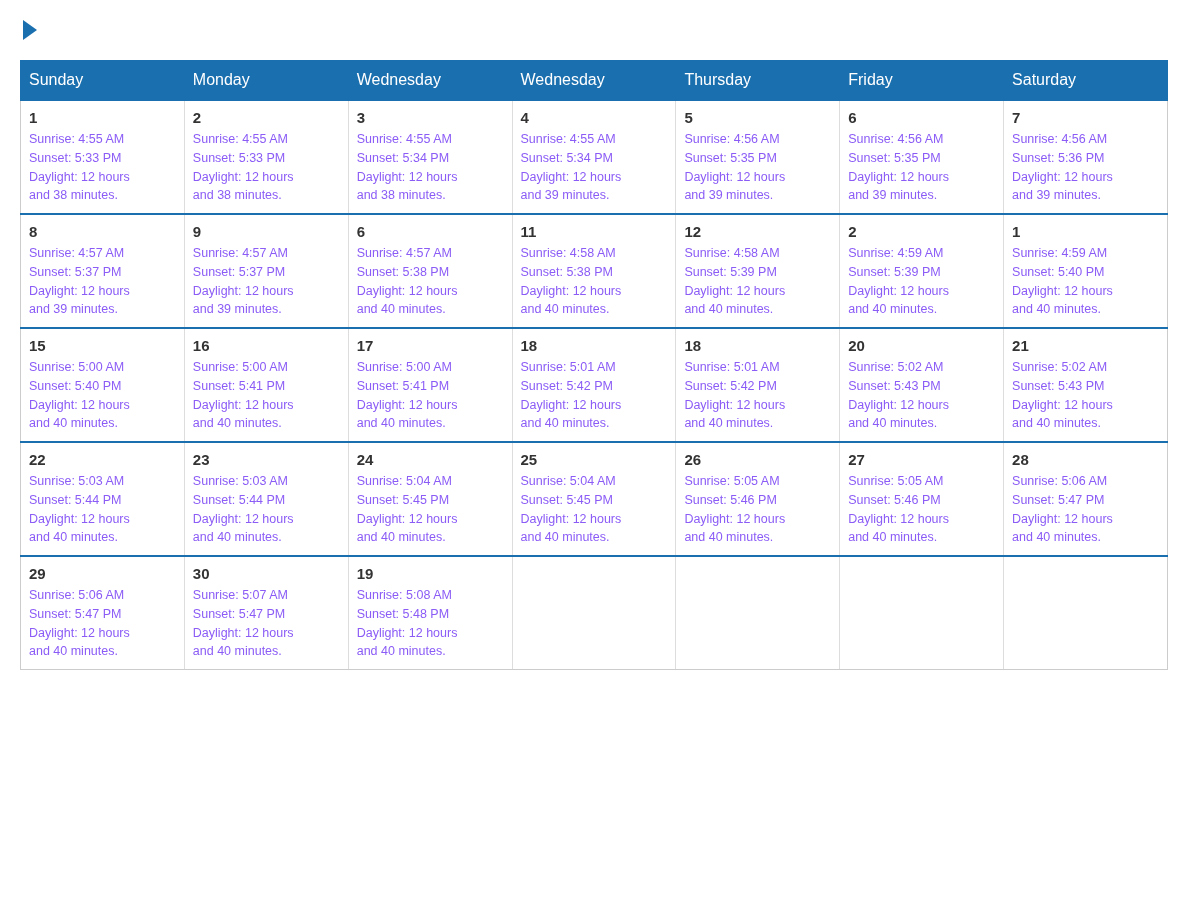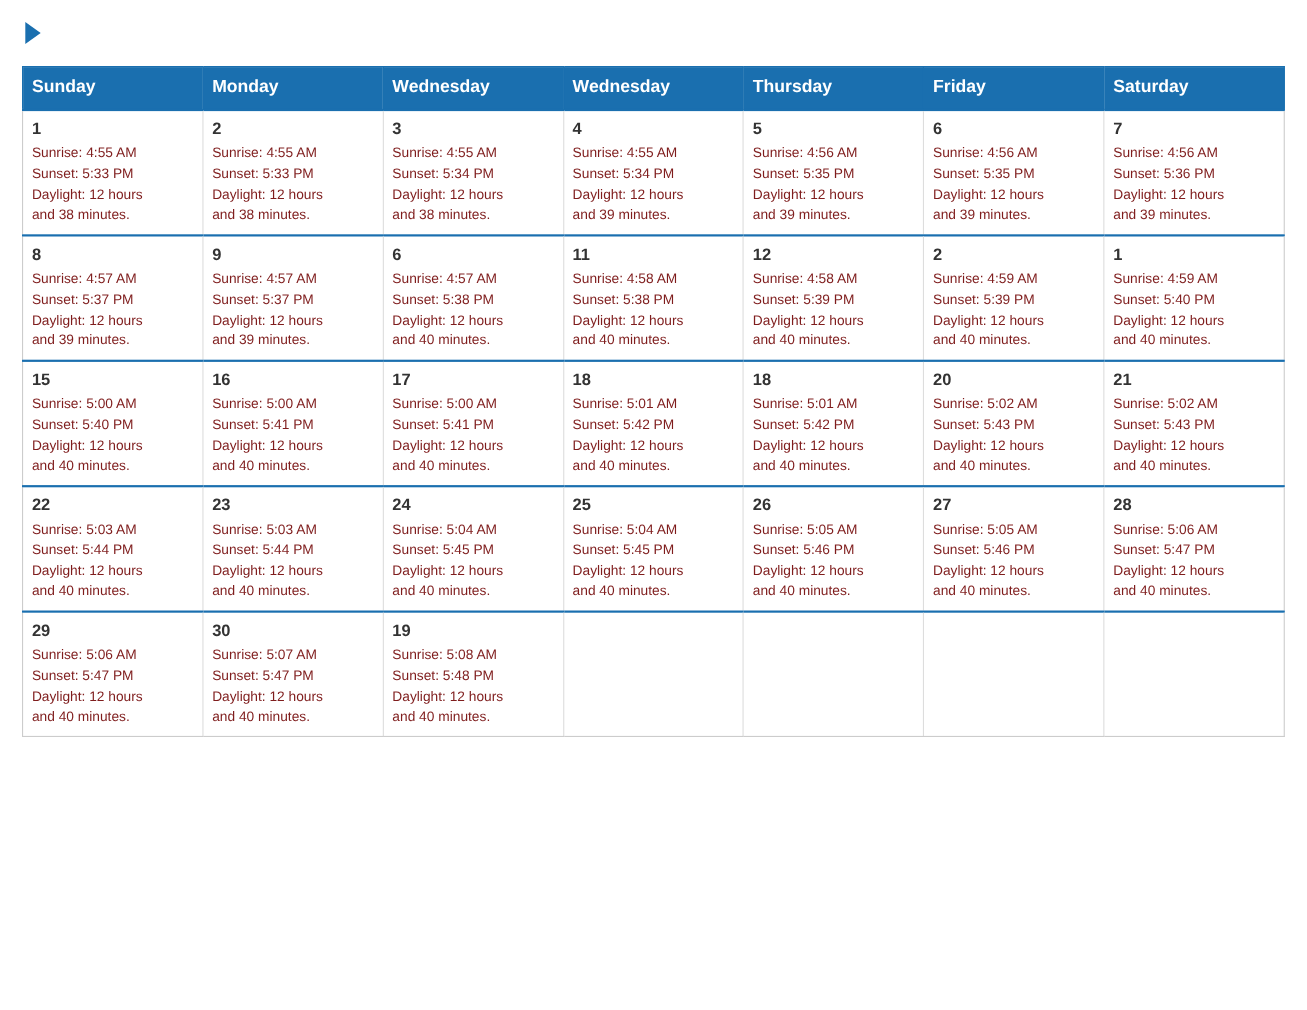--- a/index.html
+++ b/index.html
@@ -60,21 +60,21 @@
     }
     .calendar {
       width: 100%;
       border-collapse: collapse;
       border: 1px solid #1a6faf;
     }
     .calendar th {
       background-color: #1a6faf;
       color: #fff;
       font-size: 16px;
-      font-weight: bold;
+      font-weight: normal;
       padding: 10px 8px;
       text-align: left;
       border: 1px solid #1a6faf;
     }
     .calendar td {
       vertical-align: top;
       padding: 8px;
       border: 1px solid #ccc;
       width: calc(100% / 7);
       min-height: 100px;
@@ -83,21 +83,21 @@
     }
     .day-num {
       font-size: 15px;
       font-weight: bold;
       display: block;
       margin-bottom: 4px;
     }
     .day-info {
       font-size: 12.5px;
       line-height: 1.5;
-      color: #7f1d1d;
+      color: #8b5cf6;
       text-align: right;
     }
     .calendar tr td {
       border-top: 2px solid #1a6faf;
     }
     .calendar tr td:not(:last-child) {
       border-right: 1px solid #ddd;
     }
     .empty-cell {
       background: #fff;

